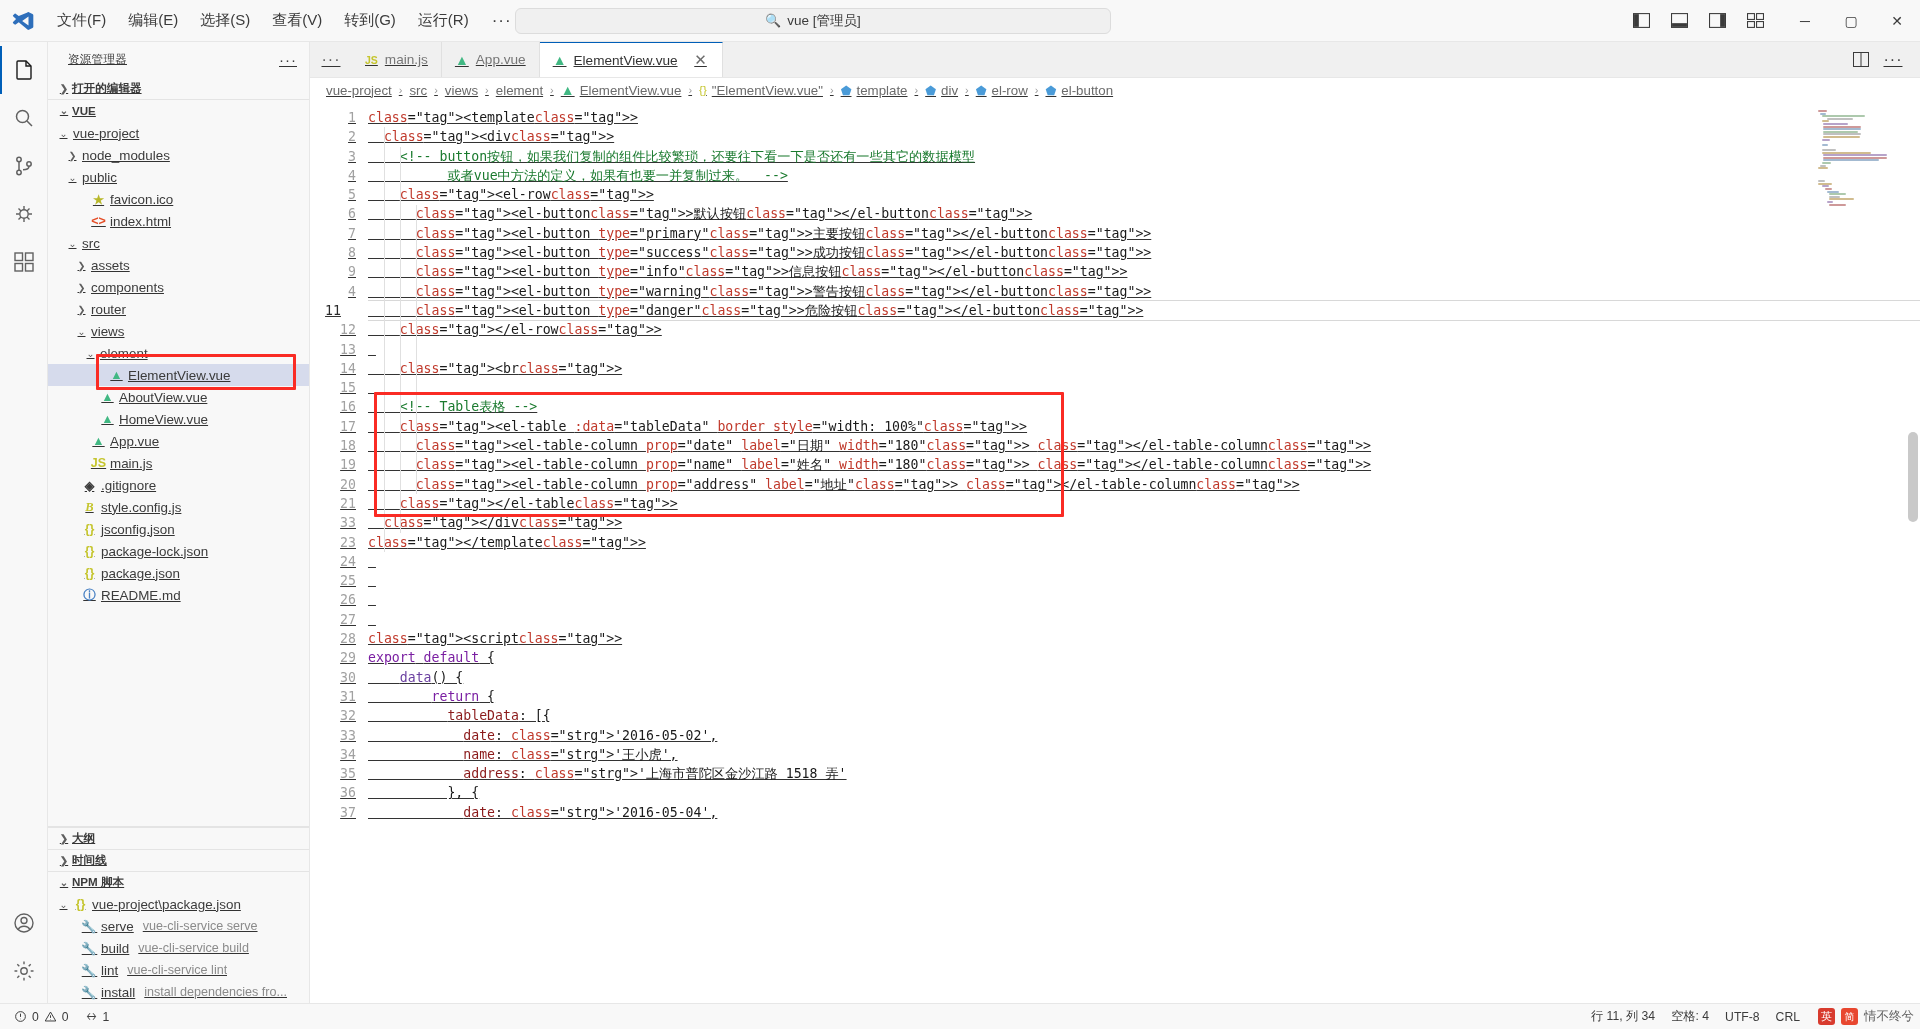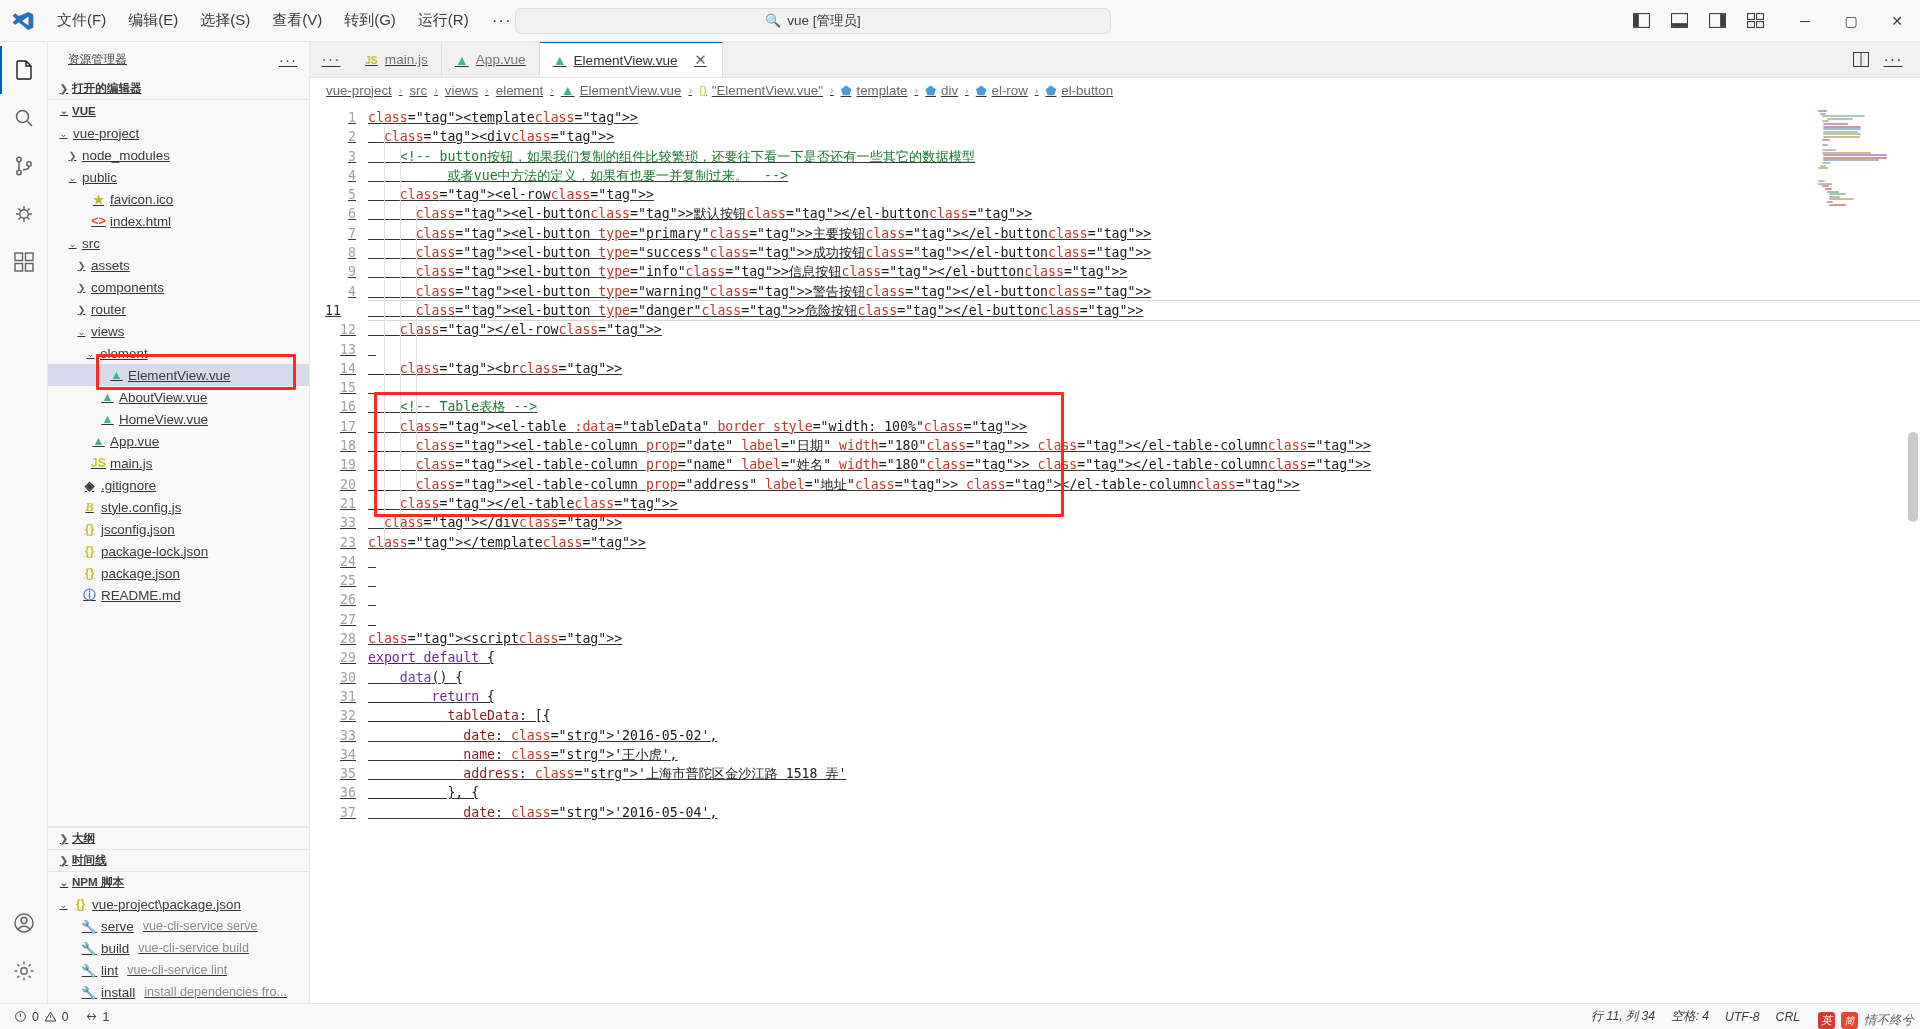--- a/index.html
+++ b/index.html
@@ -132,21 +132,21 @@
   .mm-line { position:absolute; height:2px; border-radius:1px; }
   .scroll-v { position:absolute; right:0; top:0; width:14px; height:100%; }
   .scroll-thumb { position:absolute; right:2px; width:10px; background:#c9c9c9; border-radius:5px; }
 
   
   .statusbar {
     height:26px; min-height:26px; background:#f8f8f8; border-top:1px solid #e7e7e7;
     display:flex; align-items:center; font-size:12.2px; color:#3b3b3b; padding:0 6px;
   }
   .st-item { padding:0 8px; display:flex; align-items:center; gap:5px; height:100%; cursor:pointer; white-space:nowrap;}
-  .st-right { margin-left:auto; display:flex; align-items:flex-end; height:100%;font-style:italic; }
+  .st-right { margin-left:auto; display:flex; align-items:center; height:100%; }
   .wm { display:flex; align-items:center; gap:6px; padding-left:10px; color:#5f5f5f; font-size:12.5px;}
   .wm-badge { width:17px; height:17px; border-radius:3px; background:#d83b2e; color:#fff; display:flex;
               align-items:center; justify-content:center; font-size:11px; }
   .wm-badge2 { width:17px; height:17px; border-radius:3px; background:#e8472f; color:#fff; display:flex;
               align-items:center; justify-content:center; font-size:10px; }
 </style>
 </head>
 <body>
 
 <div id="app">

